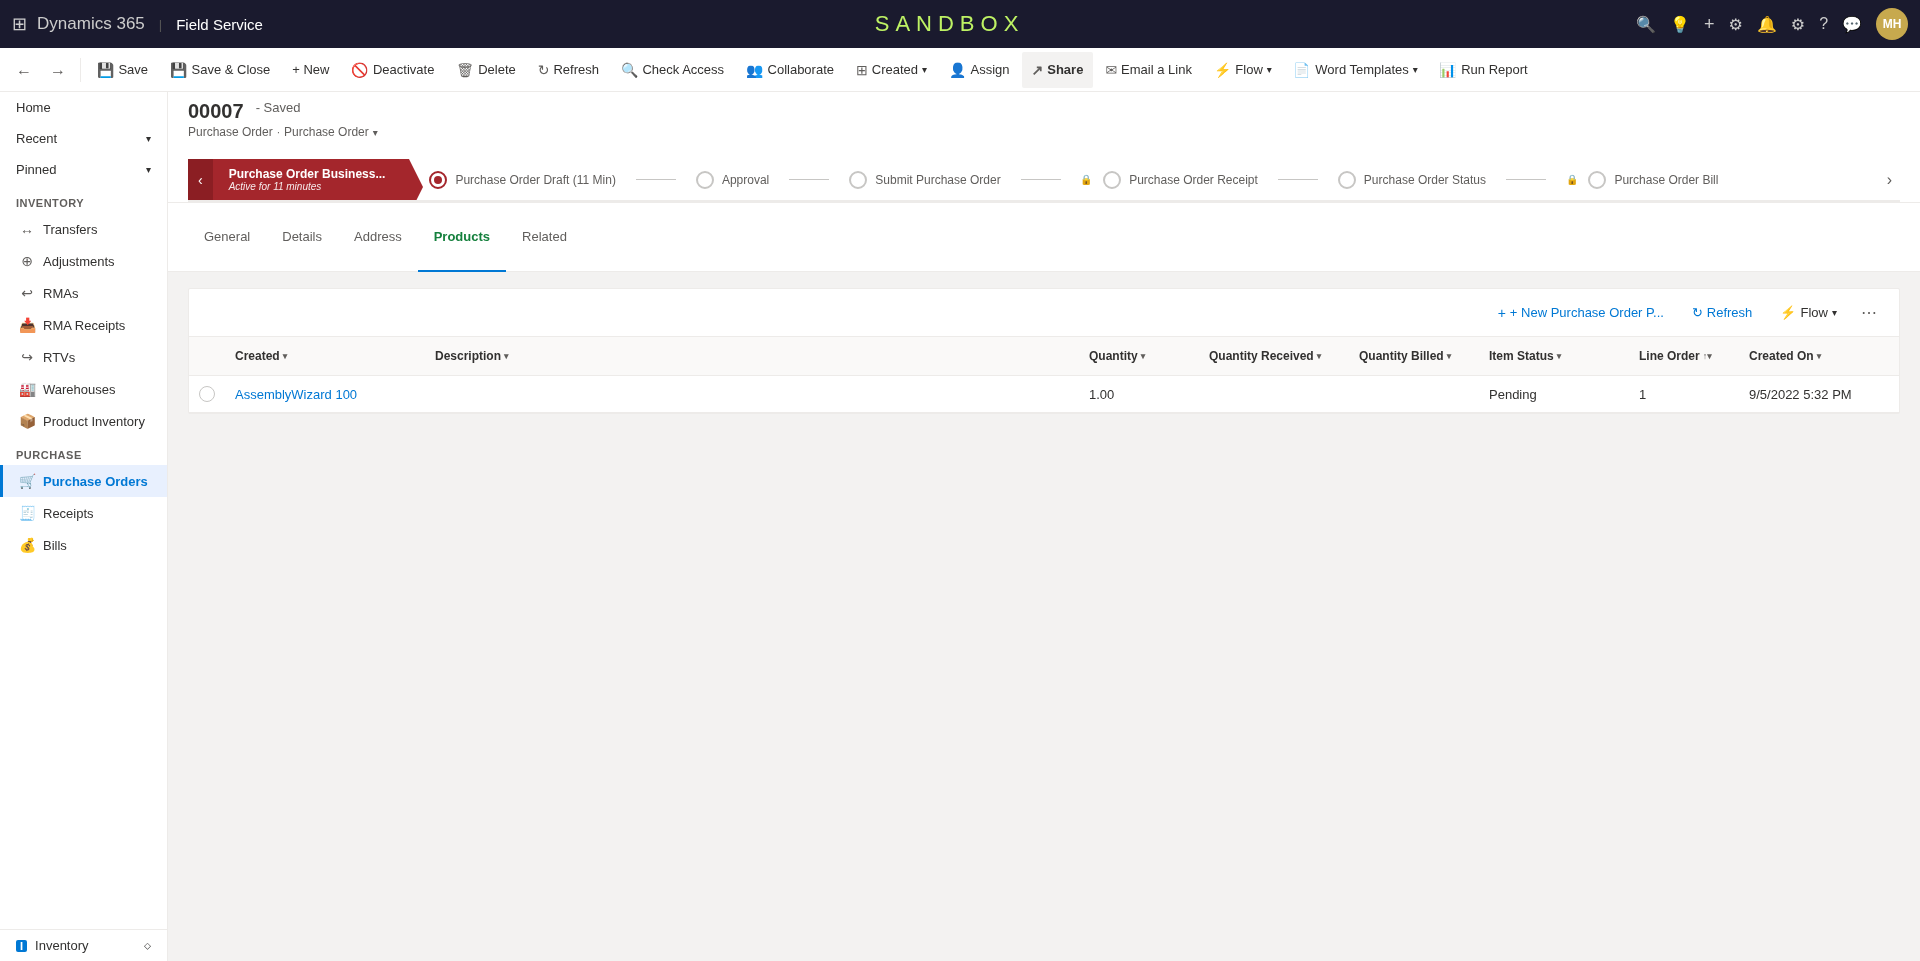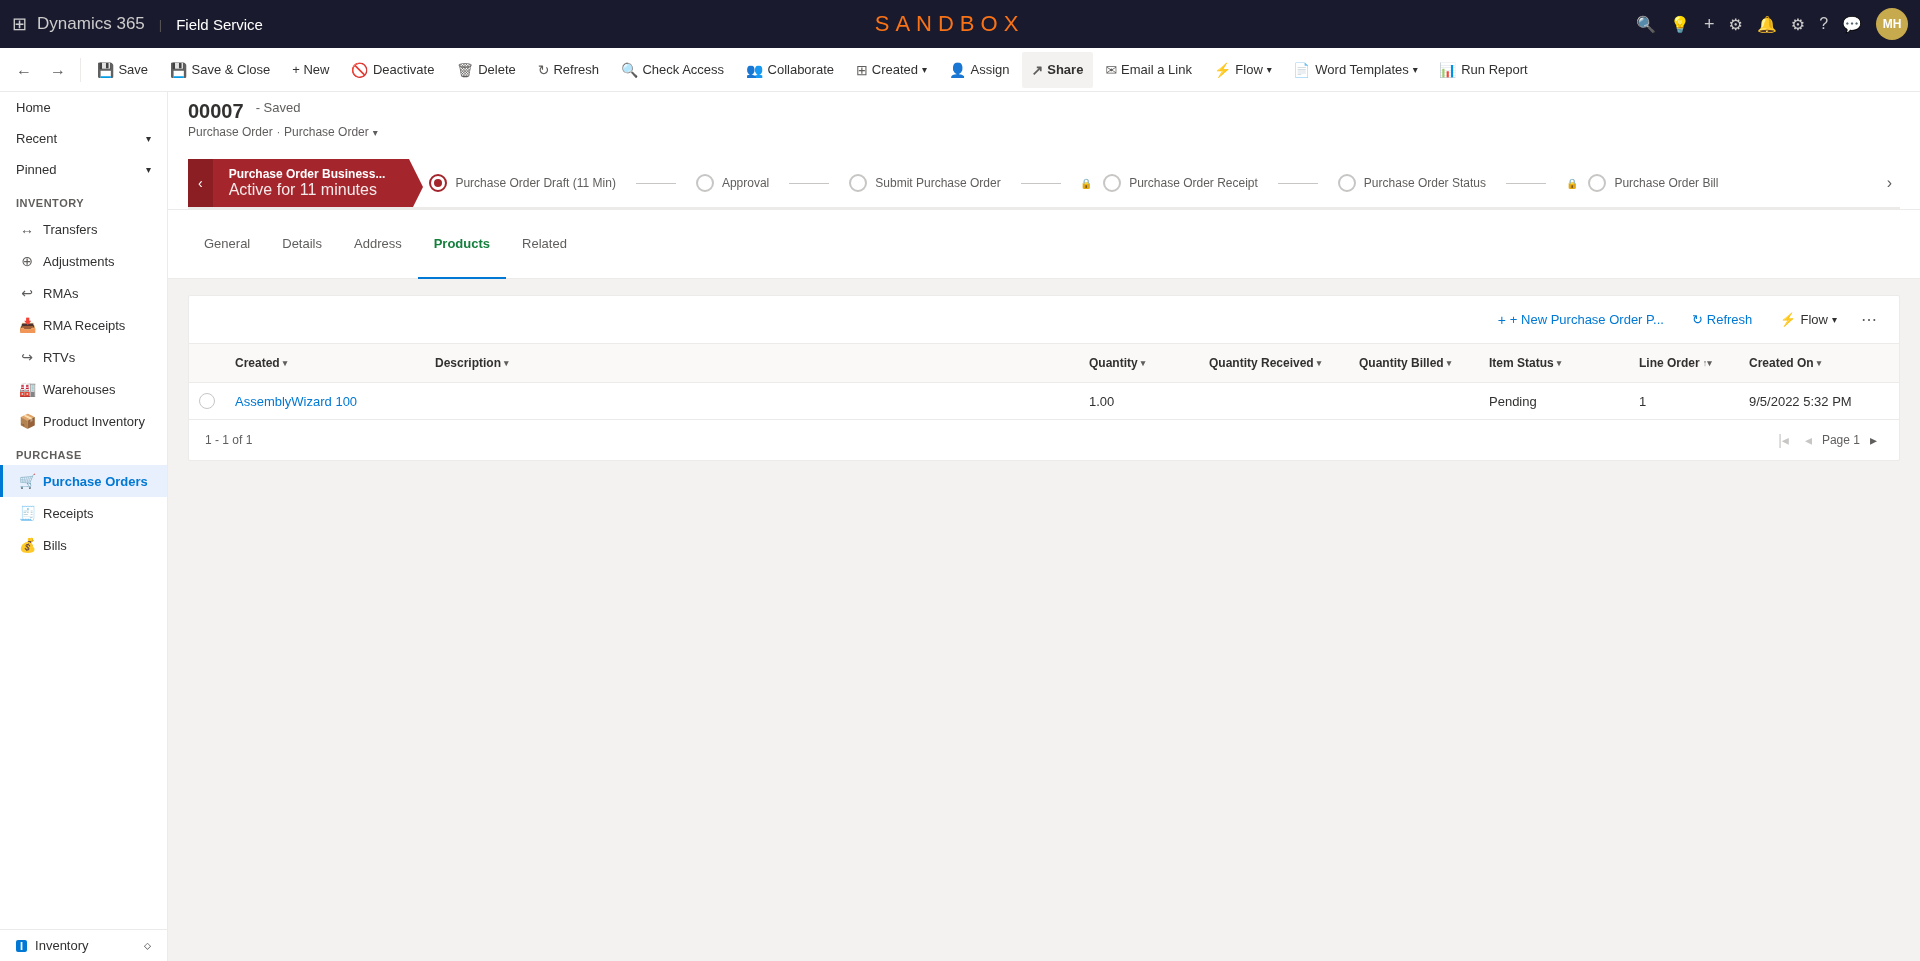--- a/index.html
+++ b/index.html
@@ -13,21 +13,21 @@
       display: flex;
       align-items: center;
       padding: 0 12px;
       gap: 8px;
     }
     .top-nav-left { display: flex; align-items: center; gap: 10px; }
     .waffle-icon { font-size: 18px; cursor: pointer; color: #ccc; }
     .brand-text { font-size: 17px; color: #ccc; }
     .brand-sep { color: #555; margin: 0 4px; }
     .app-name { font-size: 15px; color: #fff; font-weight: 500; }
-    .sandbox-title { flex: 1; text-align: center; font-size: 22px; font-weight: 300; letter-spacing: 6px; color: #f97316; }
+    .sandbox-title { flex: 1; text-align: center; font-size: 22px; font-weight: 300; letter-spacing: 6px; color: #bef264; }
     .top-nav-right { display: flex; align-items: center; gap: 14px; color: #ccc; font-size: 16px; }
     .avatar { background: #c7a94e; color: #fff; border-radius: 50%; width: 32px; height: 32px; display: flex; align-items: center; justify-content: center; font-size: 12px; font-weight: 600; }
 
     
     .cmd-bar {
       background: #fff;
       border-bottom: 1px solid #edebe9;
       height: 44px;
       display: flex;
       align-items: center;
@@ -164,21 +164,21 @@
     .process-active-stage::after {
       content: '';
       position: absolute;
       right: -14px;
       top: 0;
       border-left: 14px solid #a4262c;
       border-top: 28px solid transparent;
       border-bottom: 28px solid transparent;
       z-index: 2;
     }
-    .process-active-label { font-size: 16px; font-weight: 400; opacity: 0.9; }
+    .process-active-label { font-size: 10px; font-weight: 400; opacity: 0.9; font-style: italic; }
     .process-toggle-btn {
       background: #8b1e23;
       border: none;
       color: #fff;
       cursor: pointer;
       padding: 0 10px;
       font-size: 14px;
       display: flex;
       align-items: center;
     }
@@ -653,26 +653,17 @@
           <div class="data-cell link">AssemblyWizard 100</div>
           <div class="data-cell"></div>
           <div class="data-cell">1.00</div>
           <div class="data-cell"></div>
           <div class="data-cell"></div>
           <div class="data-cell">Pending</div>
           <div class="data-cell">1</div>
           <div class="data-cell">9/5/2022 5:32 PM</div>
         </div>
 
-        <div class="grid-footer">
-          <span>1 - 1 of 1</span>
-          <div class="pagination-controls">
-            <button class="page-nav-btn" disabled="">|◂</button>
-            <button class="page-nav-btn" disabled="">◂</button>
-            <span>Page 1</span>
-            <button class="page-nav-btn">▸</button>
-          </div>
-        </div>
       </div>
     </div>
 
   </div>
 </div>
 
 </body></html>

